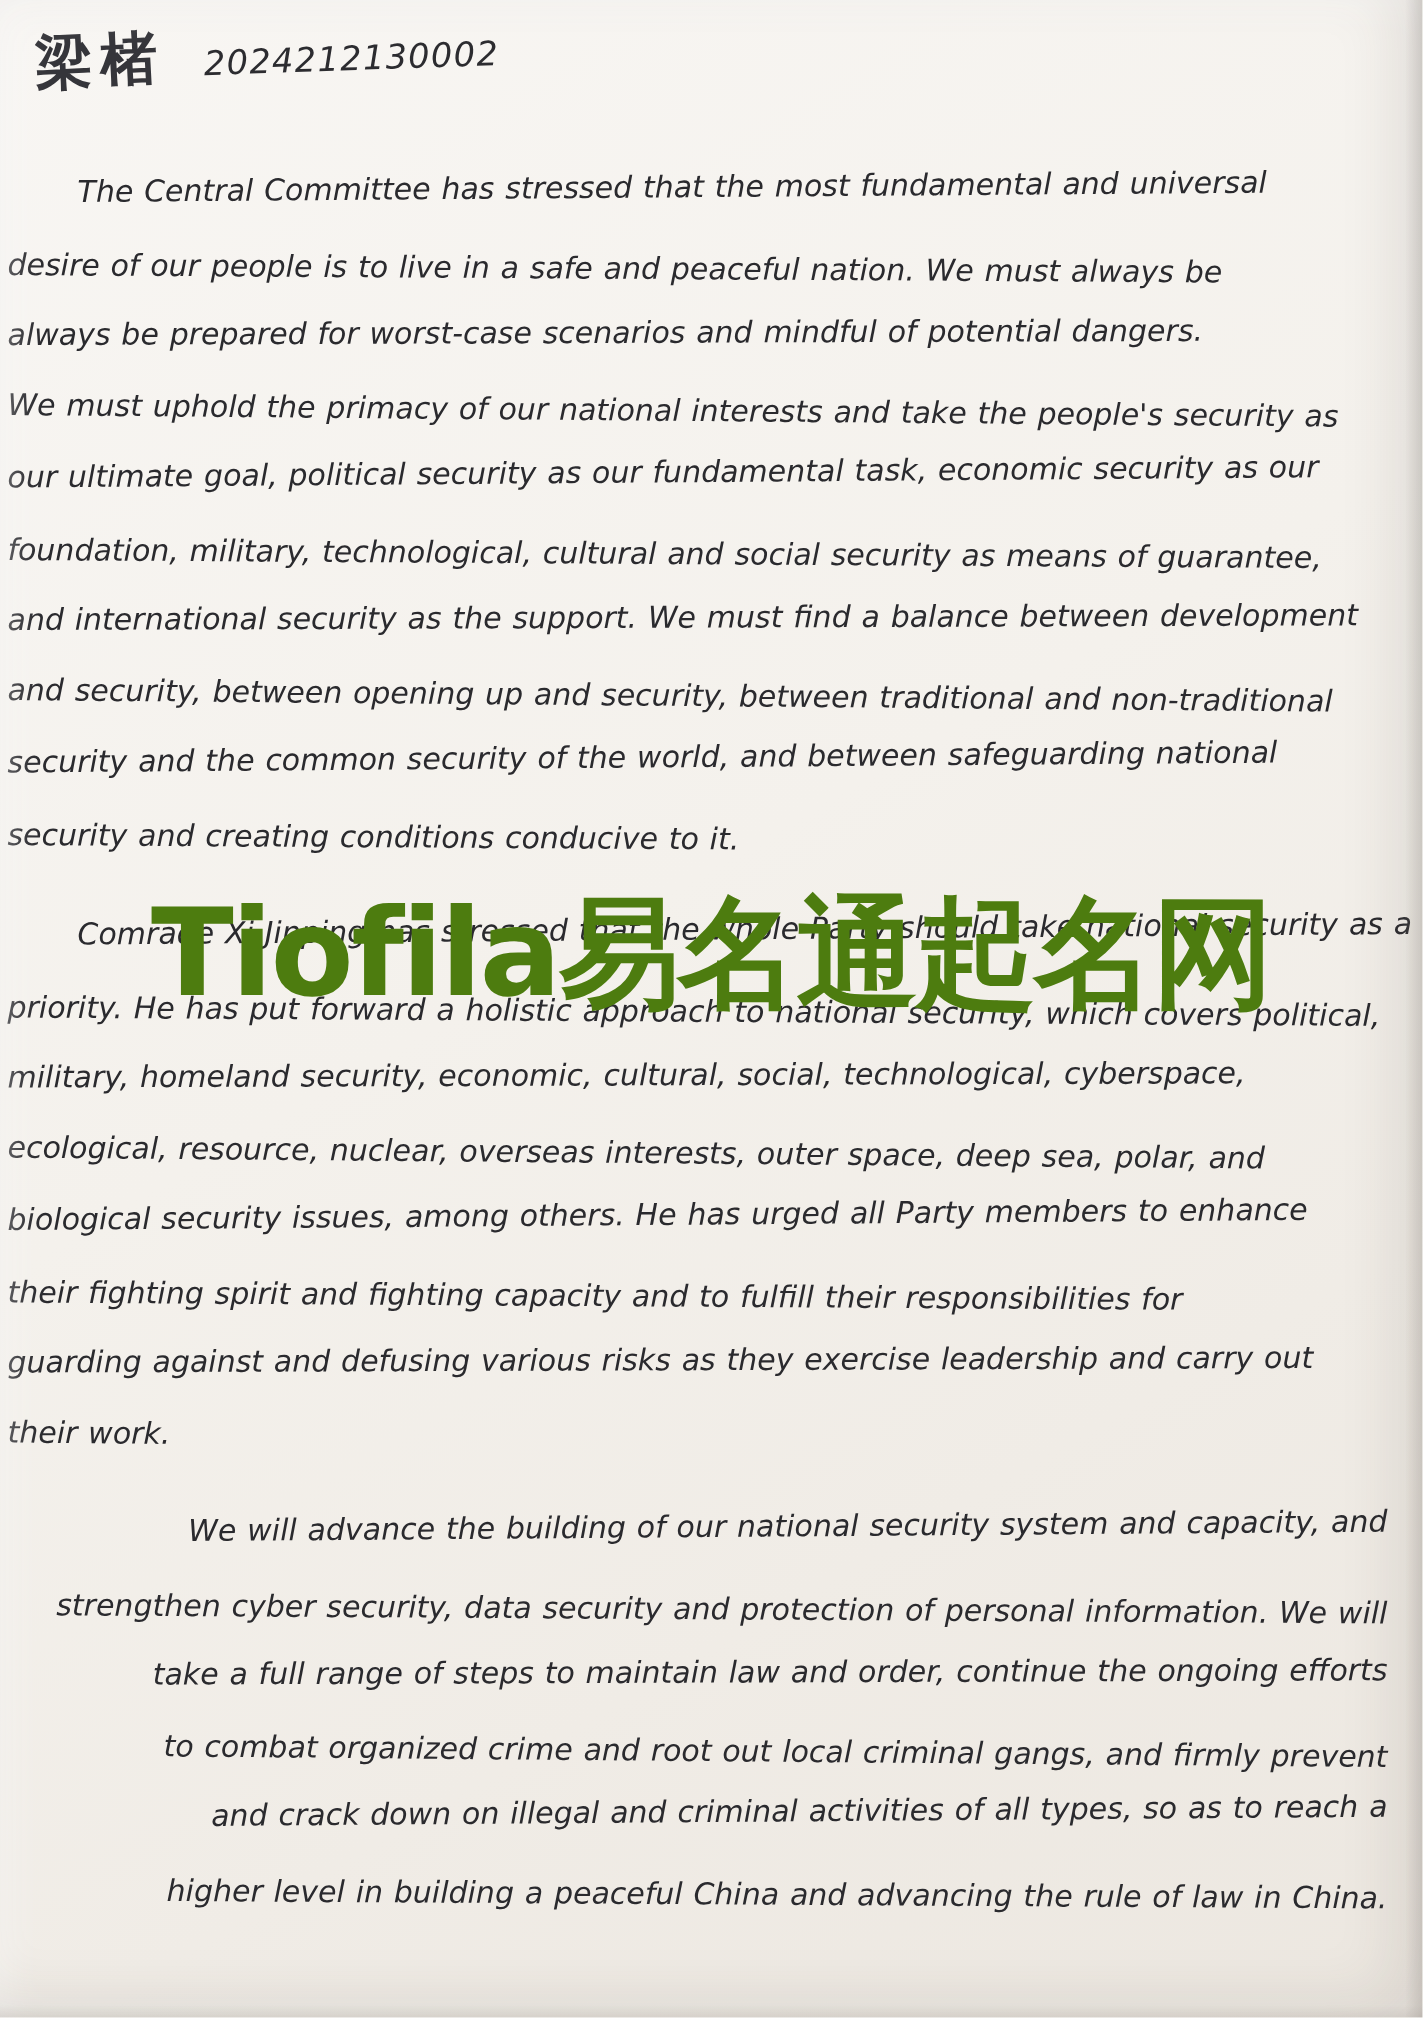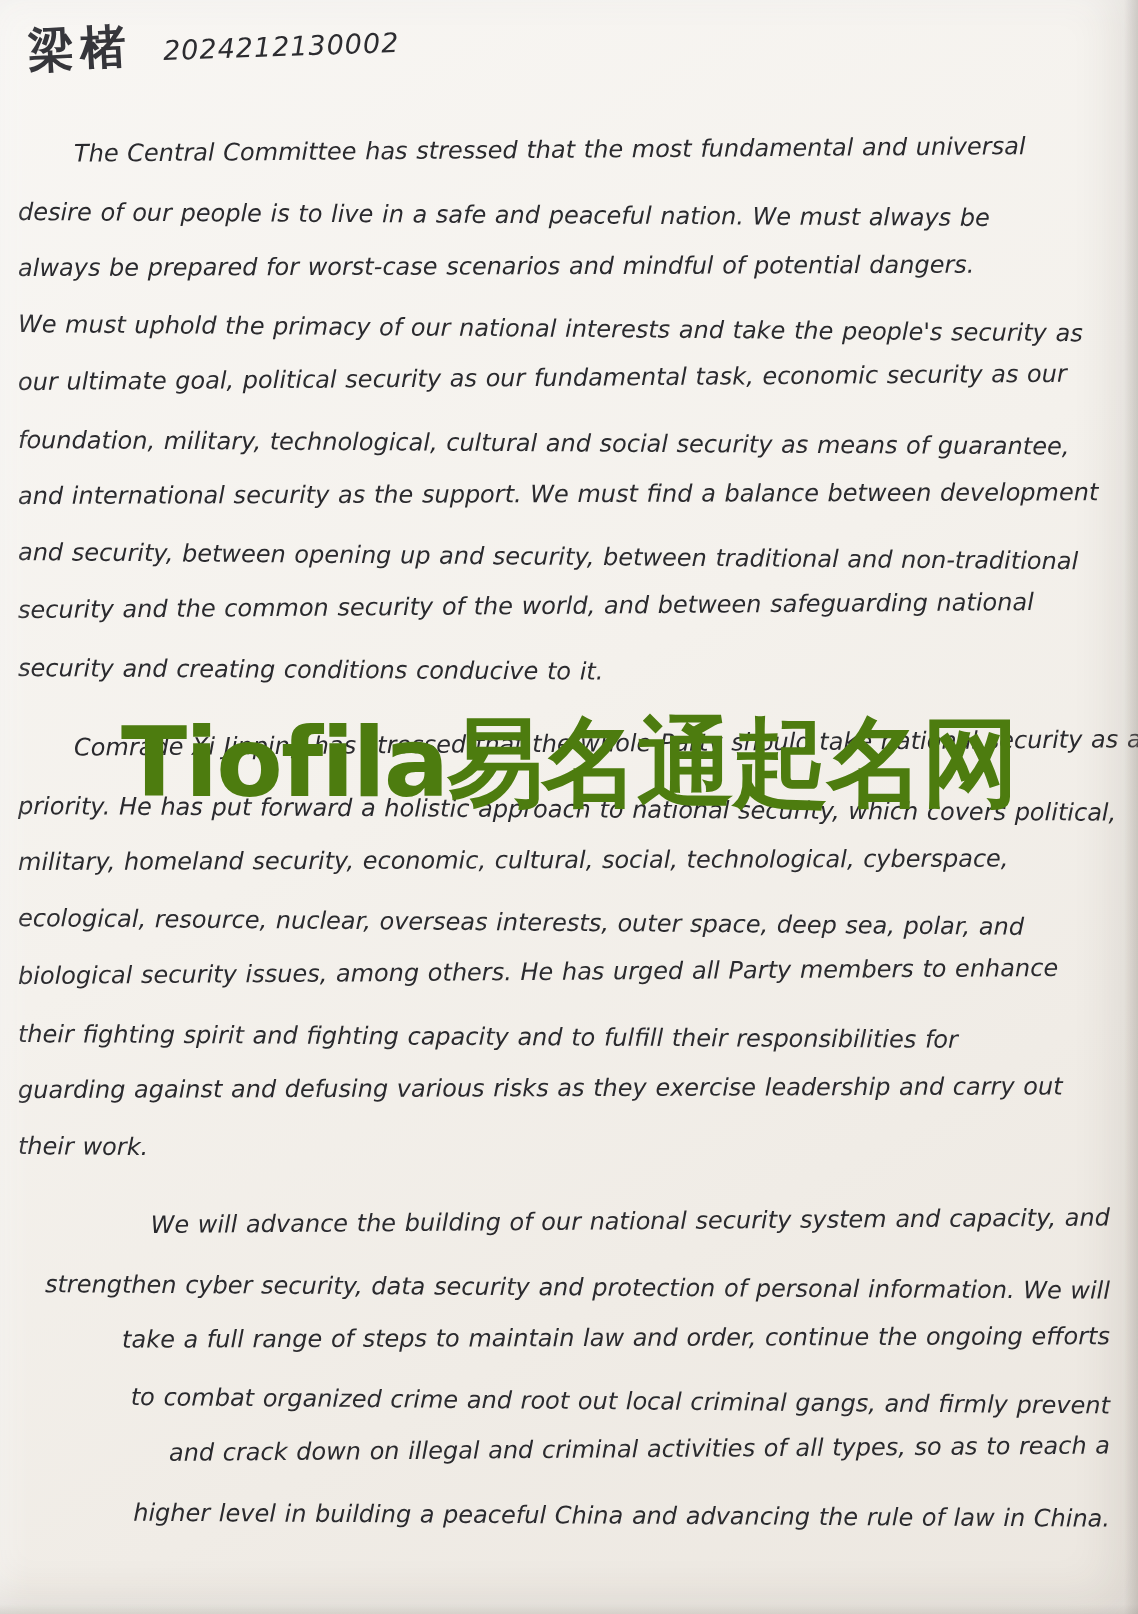--- a/index.html
+++ b/index.html
@@ -35,21 +35,21 @@
   }
   .doc-number {
     display: inline-block; margin-left: 26px; vertical-align: 8px;
     font-size: 27px; font-style: italic; color: #2c2c30;
     transform: rotate(-2deg); letter-spacing: 1px;
     font-family: "DejaVu Sans", sans-serif;
   }
 
   .content {
     position: absolute; top: 0; left: 0; width: 1138px;
-    padding: 0 28px 0 18px; box-sizing: border-box; z-index: 1;
+    padding: 0 28px 0 6px; box-sizing: border-box; z-index: 1;
   }
   .para { margin: 0; }
   .para-1 { margin-top: 126px; }
   .para-2 { margin-top: 24px; }
   .para-3 { margin-top: 22px; text-align: right; }
   .line {
     height: 57px; line-height: 57px;
     white-space: nowrap;
     font-family: "DejaVu Sans", sans-serif;
     font-style: italic;

